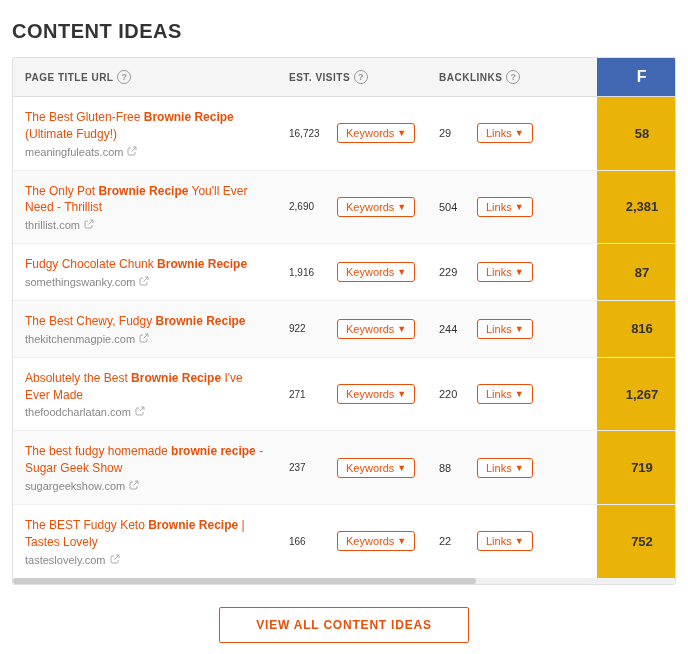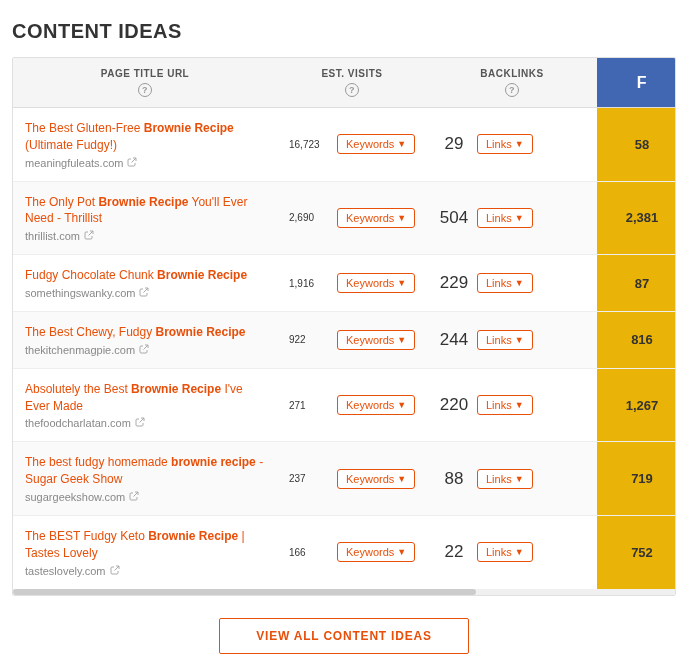--- a/index.html
+++ b/index.html
@@ -35,21 +35,20 @@
     .th {
       padding: 10px 12px;
       font-size: 10px;
       font-weight: 700;
       color: #555;
       letter-spacing: 0.5px;
       text-transform: uppercase;
       display: flex;
       align-items: center;
       gap: 4px;
-      flex-direction: column;
     }
 
     .th-facebook {
       background: #4267B2;
       color: #fff;
       justify-content: center;
       font-size: 16px;
     }
 
     .help-icon {
@@ -145,24 +144,24 @@
       gap: 3px;
       white-space: nowrap;
     }
 
     .cell-backlinks {
       justify-content: flex-start;
       gap: 8px;
     }
 
     .backlinks-number {
-      font-size: 17px;
+      font-size: 11px;
       color: #333;
       min-width: 30px;
-      text-align: center;
+      text-align: left;
     }
 
     .cell-facebook {
       justify-content: center;
       background: #eab308;
       font-size: 13px;
       color: #333;
       font-weight: 600;
     }
 

